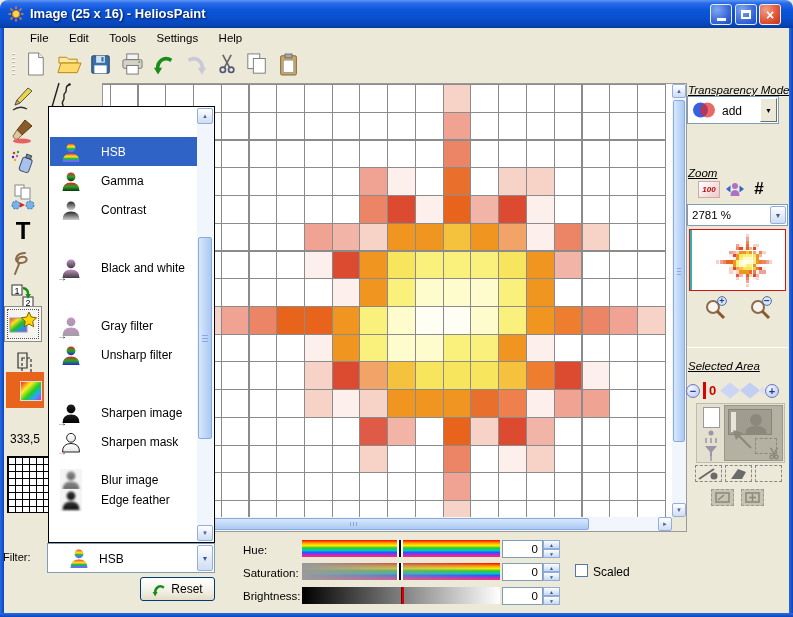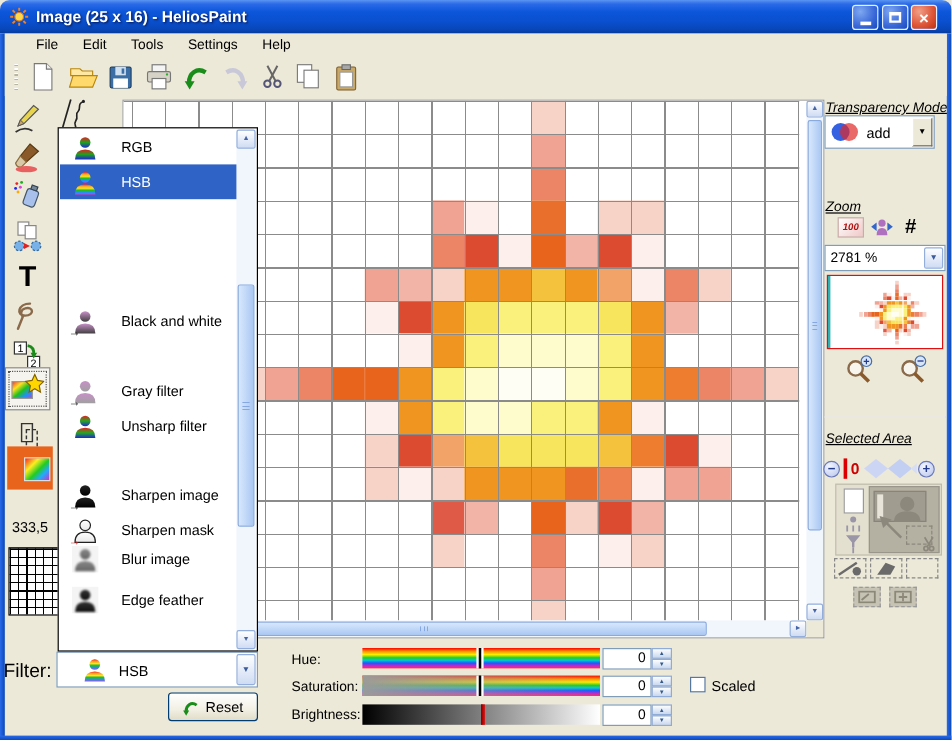--- a/index.html
+++ b/index.html
@@ -290,51 +290,64 @@
         <path d="M20 3 C15 4 19 9 16 11 C13 13 17 15 14 19 C12 22 15 23 14 25" stroke="#222" stroke-width="1.4" fill="none"></path>
         <circle cx="20.5" cy="2.5" r="1.3" fill="#222"></circle>
       </svg>
   </div>
 
   <div class="abs" style="left:10px;top:432px;font-size:12px">333,5</div>
   <div class="abs posgrid"></div>
   <div class="abs" style="left:56px;top:479px;width:10px;height:10px;background:#fff;border:3px solid #000"></div>
 
   <div class="abs flist">
-    <div class="fitem" style="top:1px">
-        <span class="ficon"><svg width="22" height="22" viewBox="0 0 22 22">
-            <defs>
-              <linearGradient id="pg0" x1="0" y1="0" x2="0" y2="1">
-                <stop offset="0%" stop-color="#e02020"></stop>
-                <stop offset="50%" stop-color="#20a020"></stop>
-                <stop offset="100%" stop-color="#2020e0"></stop>
-              </linearGradient>
-            </defs>
-            <circle cx="11" cy="6.8" r="4.4" fill="url(#pg0)"></circle>
-            <path d="M2.5 21 Q2.5 12.5 11 12.5 Q19.5 12.5 19.5 21 Z" fill="url(#pg0)"></path>
-          </svg></span>
-        <span class="flabel">RGB</span>
-      </div>
     <div class="fitem sel" style="top:30px">
         <span class="ficon"><svg width="22" height="22" viewBox="0 0 22 22">
             <defs>
               <linearGradient id="pg1" x1="0" y1="0" x2="0" y2="1">
                 <stop offset="0%" stop-color="#ff2020"></stop>
                 <stop offset="20%" stop-color="#ffa020"></stop>
                 <stop offset="40%" stop-color="#ffe020"></stop>
                 <stop offset="60%" stop-color="#20c020"></stop>
                 <stop offset="80%" stop-color="#2090ff"></stop>
                 <stop offset="100%" stop-color="#d040d0"></stop>
               </linearGradient>
             </defs>
             <circle cx="11" cy="6.8" r="4.4" fill="url(#pg1)"></circle>
             <path d="M2.5 21 Q2.5 12.5 11 12.5 Q19.5 12.5 19.5 21 Z" fill="url(#pg1)"></path>
           </svg></span>
         <span class="flabel">HSB</span>
       </div>
+    <div class="fitem" style="top:59px">
+        <span class="ficon"><svg width="22" height="22" viewBox="0 0 22 22">
+            <defs>
+              <linearGradient id="pg2" x1="0" y1="0" x2="0" y2="1">
+                <stop offset="0%" stop-color="#e02020"></stop>
+                <stop offset="50%" stop-color="#30a030"></stop>
+                <stop offset="100%" stop-color="#083808"></stop>
+              </linearGradient>
+            </defs>
+            <circle cx="11" cy="6.8" r="4.4" fill="url(#pg2)"></circle>
+            <path d="M2.5 21 Q2.5 12.5 11 12.5 Q19.5 12.5 19.5 21 Z" fill="url(#pg2)"></path>
+          </svg></span>
+        <span class="flabel">Gamma</span>
+      </div>
+    <div class="fitem" style="top:88px">
+        <span class="ficon"><svg width="22" height="22" viewBox="0 0 22 22">
+            <defs>
+              <linearGradient id="pg3" x1="0" y1="0" x2="0" y2="1">
+                <stop offset="0%" stop-color="#282828"></stop>
+                <stop offset="100%" stop-color="#d0d0d0"></stop>
+              </linearGradient>
+            </defs>
+            <circle cx="11" cy="6.8" r="4.4" fill="url(#pg3)"></circle>
+            <path d="M2.5 21 Q2.5 12.5 11 12.5 Q19.5 12.5 19.5 21 Z" fill="url(#pg3)"></path>
+          </svg></span>
+        <span class="flabel">Contrast</span>
+      </div>
     <div class="fitem" style="top:146px">
         <span class="ficon"><svg width="22" height="22" viewBox="0 0 22 22">
             <defs>
               <linearGradient id="pg5" x1="0" y1="0" x2="0" y2="1">
                 <stop offset="0%" stop-color="#c890c8"></stop>
                 <stop offset="100%" stop-color="#404040"></stop>
               </linearGradient>
             </defs>
             <circle cx="11" cy="6.8" r="4.4" fill="url(#pg5)"></circle>
             <path d="M2.5 21 Q2.5 12.5 11 12.5 Q19.5 12.5 19.5 21 Z" fill="url(#pg5)"></path>
@@ -387,21 +400,21 @@
               <linearGradient id="pg11" x1="0" y1="0" x2="0" y2="1">
                 <stop offset="0%" stop-color="#ffffff"></stop>
                 <stop offset="100%" stop-color="#e8e8e8"></stop>
               </linearGradient>
             </defs>
             <circle cx="11" cy="6.8" r="4.4" fill="url(#pg11)" stroke="#222" stroke-width="1"></circle>
             <path d="M2.5 21 Q2.5 12.5 11 12.5 Q19.5 12.5 19.5 21 Z" fill="url(#pg11)" stroke="#222" stroke-width="1"></path>
           </svg><span class="f-arrow" style="color: rgb(221, 34, 34);">→</span></span>
         <span class="flabel">Sharpen mask</span>
       </div>
-    <div class="fitem" style="top:344px">
+    <div class="fitem" style="top:358px">
         <span class="ficon" style="background: rgb(244, 244, 244);"><svg width="22" height="22" viewBox="0 0 22 22" style="filter: blur(1px);">
             <defs>
               <linearGradient id="pg12" x1="0" y1="0" x2="0" y2="1">
                 <stop offset="0%" stop-color="#888888"></stop>
                 <stop offset="100%" stop-color="#666666"></stop>
               </linearGradient>
             </defs>
             <circle cx="11" cy="6.8" r="4.4" fill="url(#pg12)"></circle>
             <path d="M2.5 21 Q2.5 12.5 11 12.5 Q19.5 12.5 19.5 21 Z" fill="url(#pg12)"></path>
           </svg></span>
@@ -425,21 +438,21 @@
       <div class="abs sb-btn" style="left:0;top:0;width:16px;height:16px">
           <span>▲</span>
         </div>
       <div class="sb-thumbV" style="left:1px;top:129px;width:14px;height:202px"></div>
       <div class="abs sb-btn" style="left:0;top:417px;width:16px;height:16px">
           <span>▼</span>
         </div>
     </div>
   </div>
 
-  <div class="abs row-label" style="left:3px;top:551px;font-size:16px">Filter:</div>
+  <div class="abs row-label" style="left:3px;top:551px;font-size:11px">Filter:</div>
   <div class="abs tbox" style="left:47px;top:543px;width:168px;height:30px">
     <span class="ficon abs" style="left:10px;top:3px"><svg width="22" height="22" viewBox="0 0 22 22">
           <defs>
             <linearGradient id="pg15" x1="0" y1="0" x2="0" y2="1">
               <stop offset="0%" stop-color="#ff2020"></stop>
               <stop offset="20%" stop-color="#ffa020"></stop>
               <stop offset="40%" stop-color="#ffe020"></stop>
               <stop offset="60%" stop-color="#20c020"></stop>
               <stop offset="80%" stop-color="#2090ff"></stop>
               <stop offset="100%" stop-color="#d040d0"></stop>

